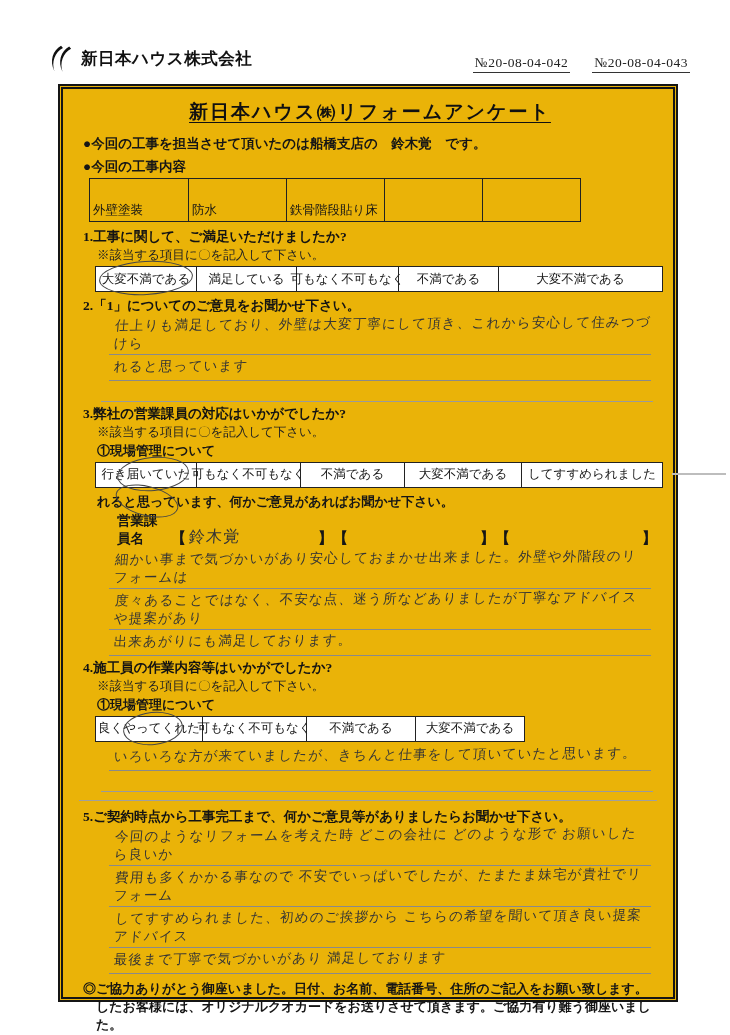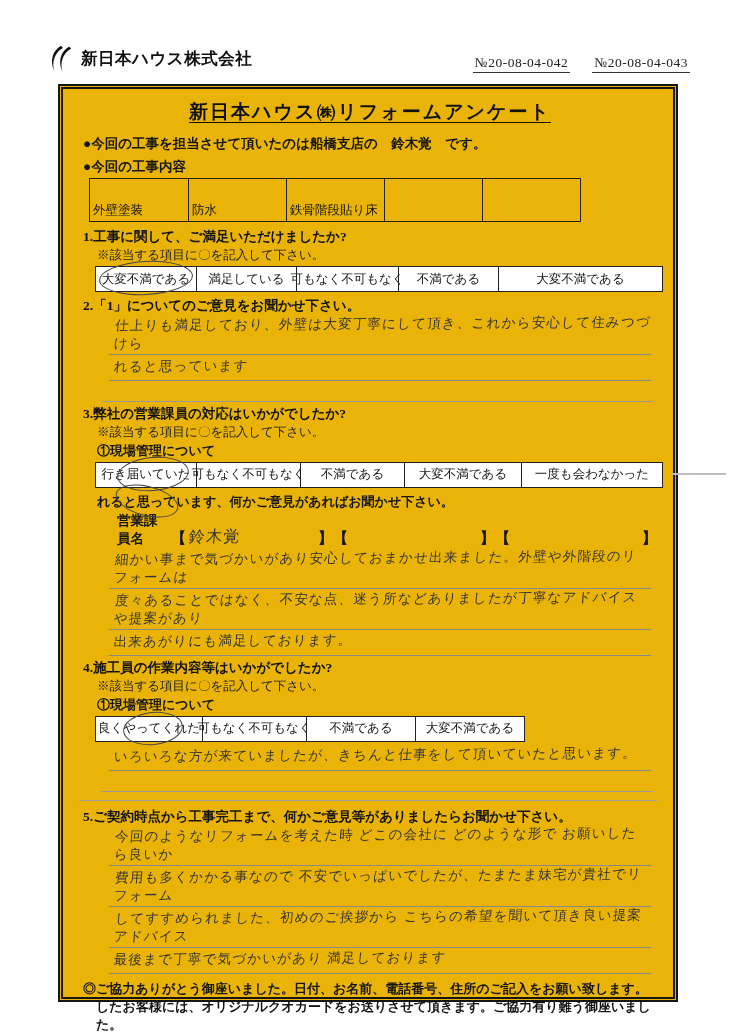--- a/index.html
+++ b/index.html
@@ -139,21 +139,21 @@
 
     <div class="q-title">3.弊社の営業課員の対応はいかがでしたか?</div>
     <div class="note">※該当する項目に〇を記入して下さい。</div>
     <div class="sub">①現場管理について</div>
     <div class="tbl-wrap">
       <div class="opt-table t-q3">
         <div class="ocell">行き届いていた</div>
         <div class="ocell">可もなく不可もなく</div>
         <div class="ocell">不満である</div>
         <div class="ocell">大変不満である</div>
-        <div class="ocell">一度も会わなかった</div>
+        <div class="ocell">してすすめられました</div>
       </div>
       <div class="circle c-q3"></div>
     </div>
     <div class="sub" style="font-weight:600;margin-left:14px;">
       <span>れると思っています、何かご意見があればお聞かせ下さい。</span>
       <span class="loop-eigyo"></span>
     </div>
     <div class="staff-row">
       <span class="staff-label">営業課員名</span>
       <span class="bracket-group">

